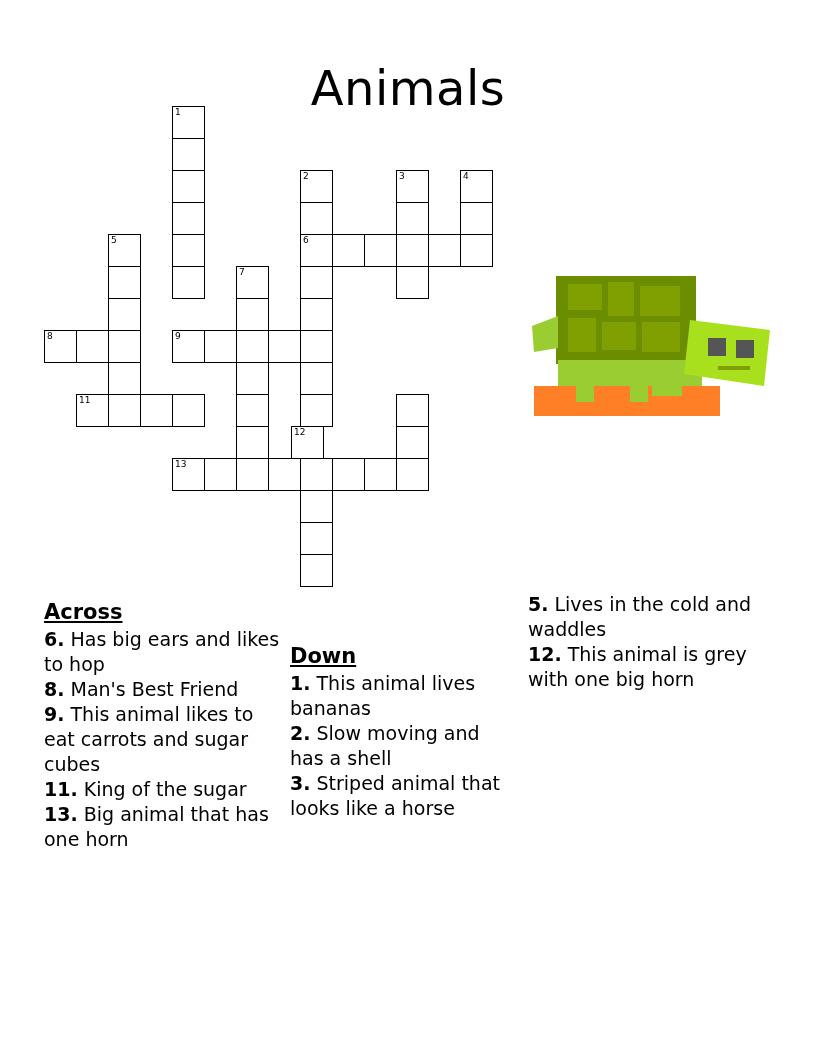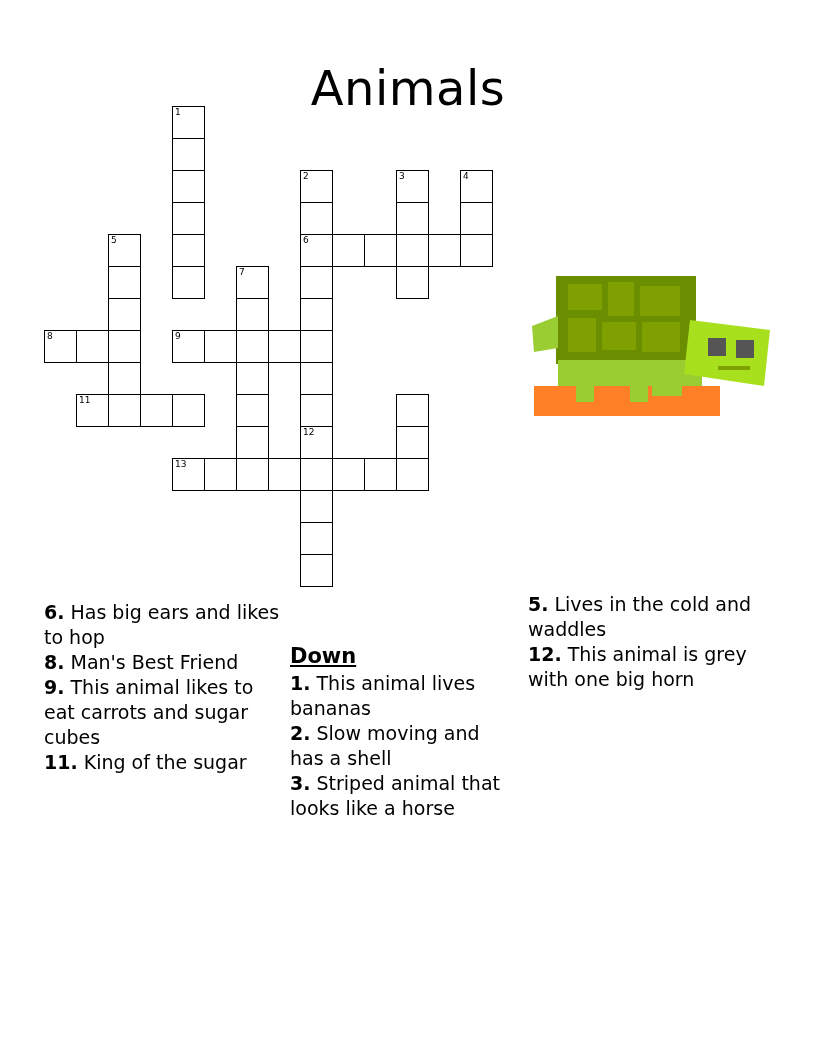--- a/index.html
+++ b/index.html
@@ -122,21 +122,21 @@
     </div>
     <div class="cell" style="left: 256px; top: 224px;">
       <span class="num"></span>
     </div>
     <div class="cell" style="left: 256px; top: 256px;">
       <span class="num"></span>
     </div>
     <div class="cell" style="left: 256px; top: 288px;">
       <span class="num"></span>
     </div>
-    <div class="cell" style="left: 256px; top: 320px;">
+    <div class="cell" style="left: 247px; top: 320px;">
       <span class="num">12</span>
     </div>
     <div class="cell" style="left: 256px; top: 352px;">
       <span class="num"></span>
     </div>
     <div class="cell" style="left: 352px; top: 64px;">
       <span class="num">3</span>
     </div>
     <div class="cell" style="left: 352px; top: 96px;">
       <span class="num"></span>
@@ -288,24 +288,26 @@
     <rect x="120" y="118" width="30" height="10" fill="#9acd32"></rect>
 
     <polygon points="158,52 238,62 232,118 152,106" fill="#a8e01e"></polygon>
     <rect x="176" y="70" width="18" height="18" fill="#555555"></rect>
     <rect x="204" y="72" width="18" height="18" fill="#555555"></rect>
     <rect x="186" y="98" width="32" height="4" fill="#7fa000"></rect>
   </svg>
 </div>
 
 <div class="clue-col" id="col-across">
+  <span class="col-head">Across</span>
   <span class="clue"><b>6.</b> <span>Has big ears and likes to hop</span></span>
   <span class="clue"><b>8.</b> <span>Man's Best Friend</span></span>
   <span class="clue"><b>9.</b> <span>This animal likes to eat carrots and sugar cubes</span></span>
   <span class="clue"><b>11.</b> <span>King of the sugar</span></span>
+  <span class="clue"><b>13.</b> <span>Big animal that has one horn</span></span>
 </div>
 
 <div class="clue-col" id="col-down">
   <span class="col-head">Down</span>
   <span class="clue"><b>1.</b> <span>This animal lives bananas</span></span>
   <span class="clue"><b>2.</b> <span>Slow moving and has a shell</span></span>
   <span class="clue"><b>3.</b> <span>Striped animal that looks like a horse</span></span>
 </div>
 
 <div class="clue-col" id="col-extra">

